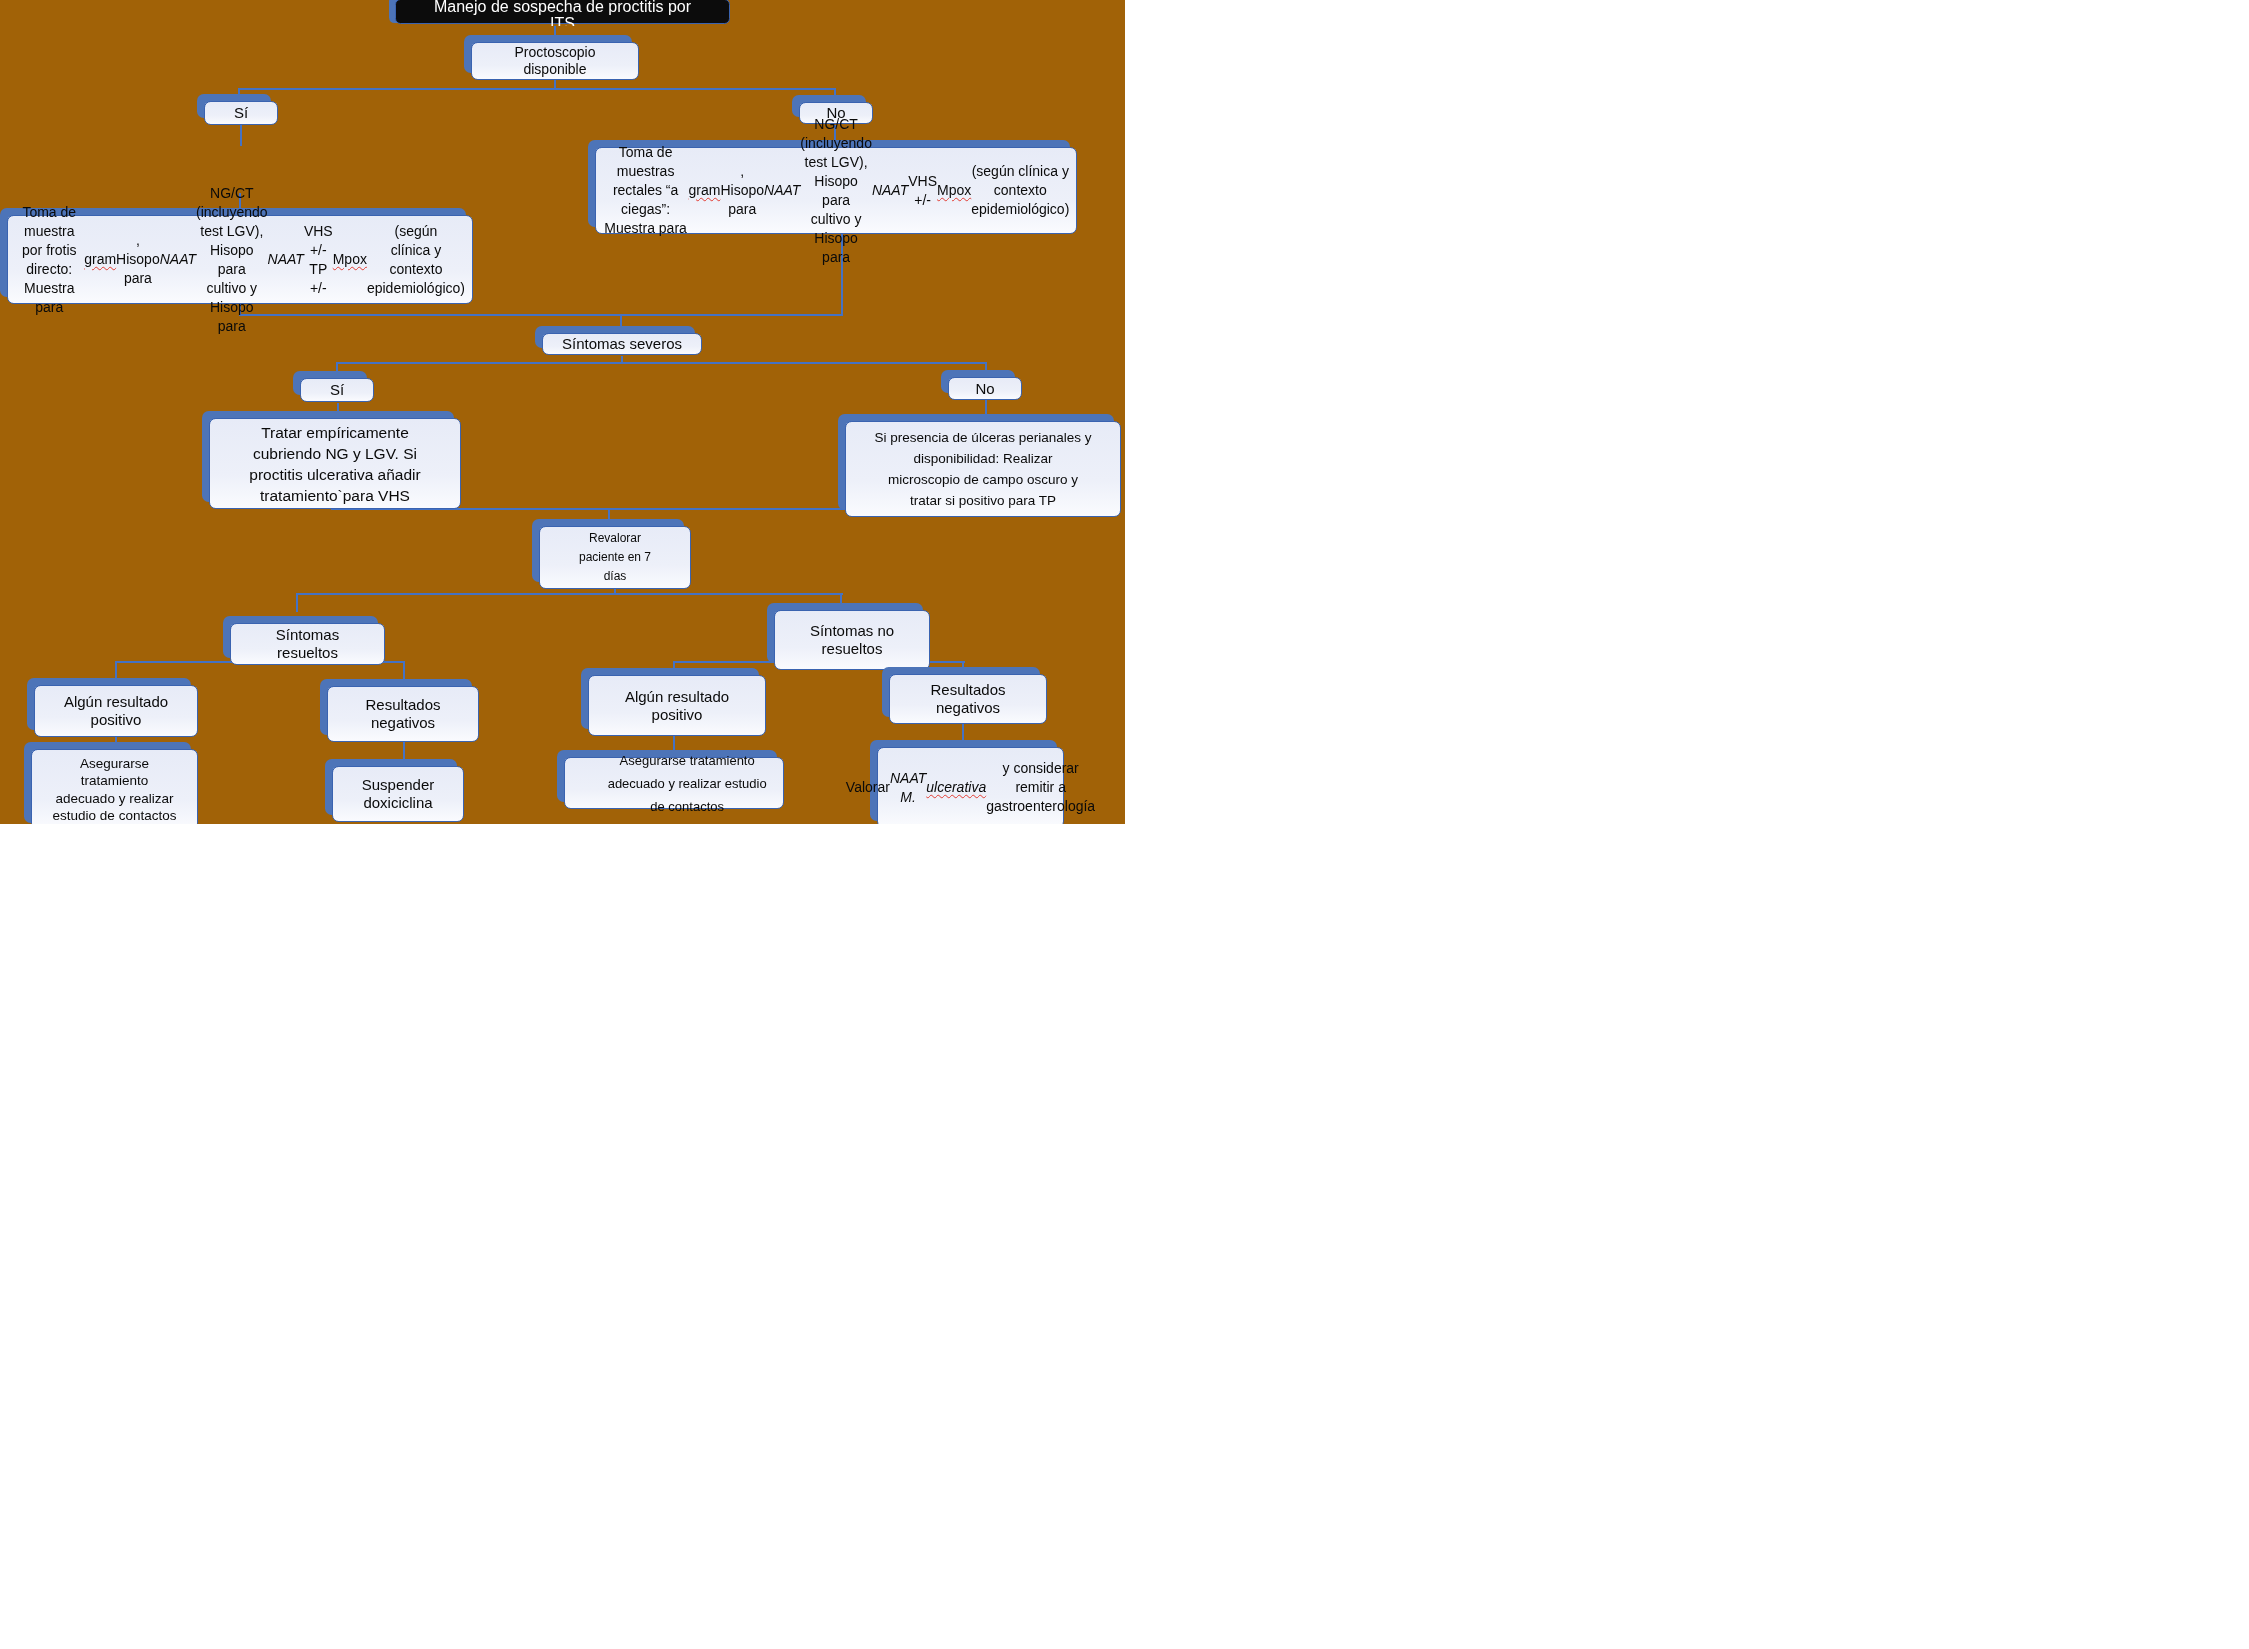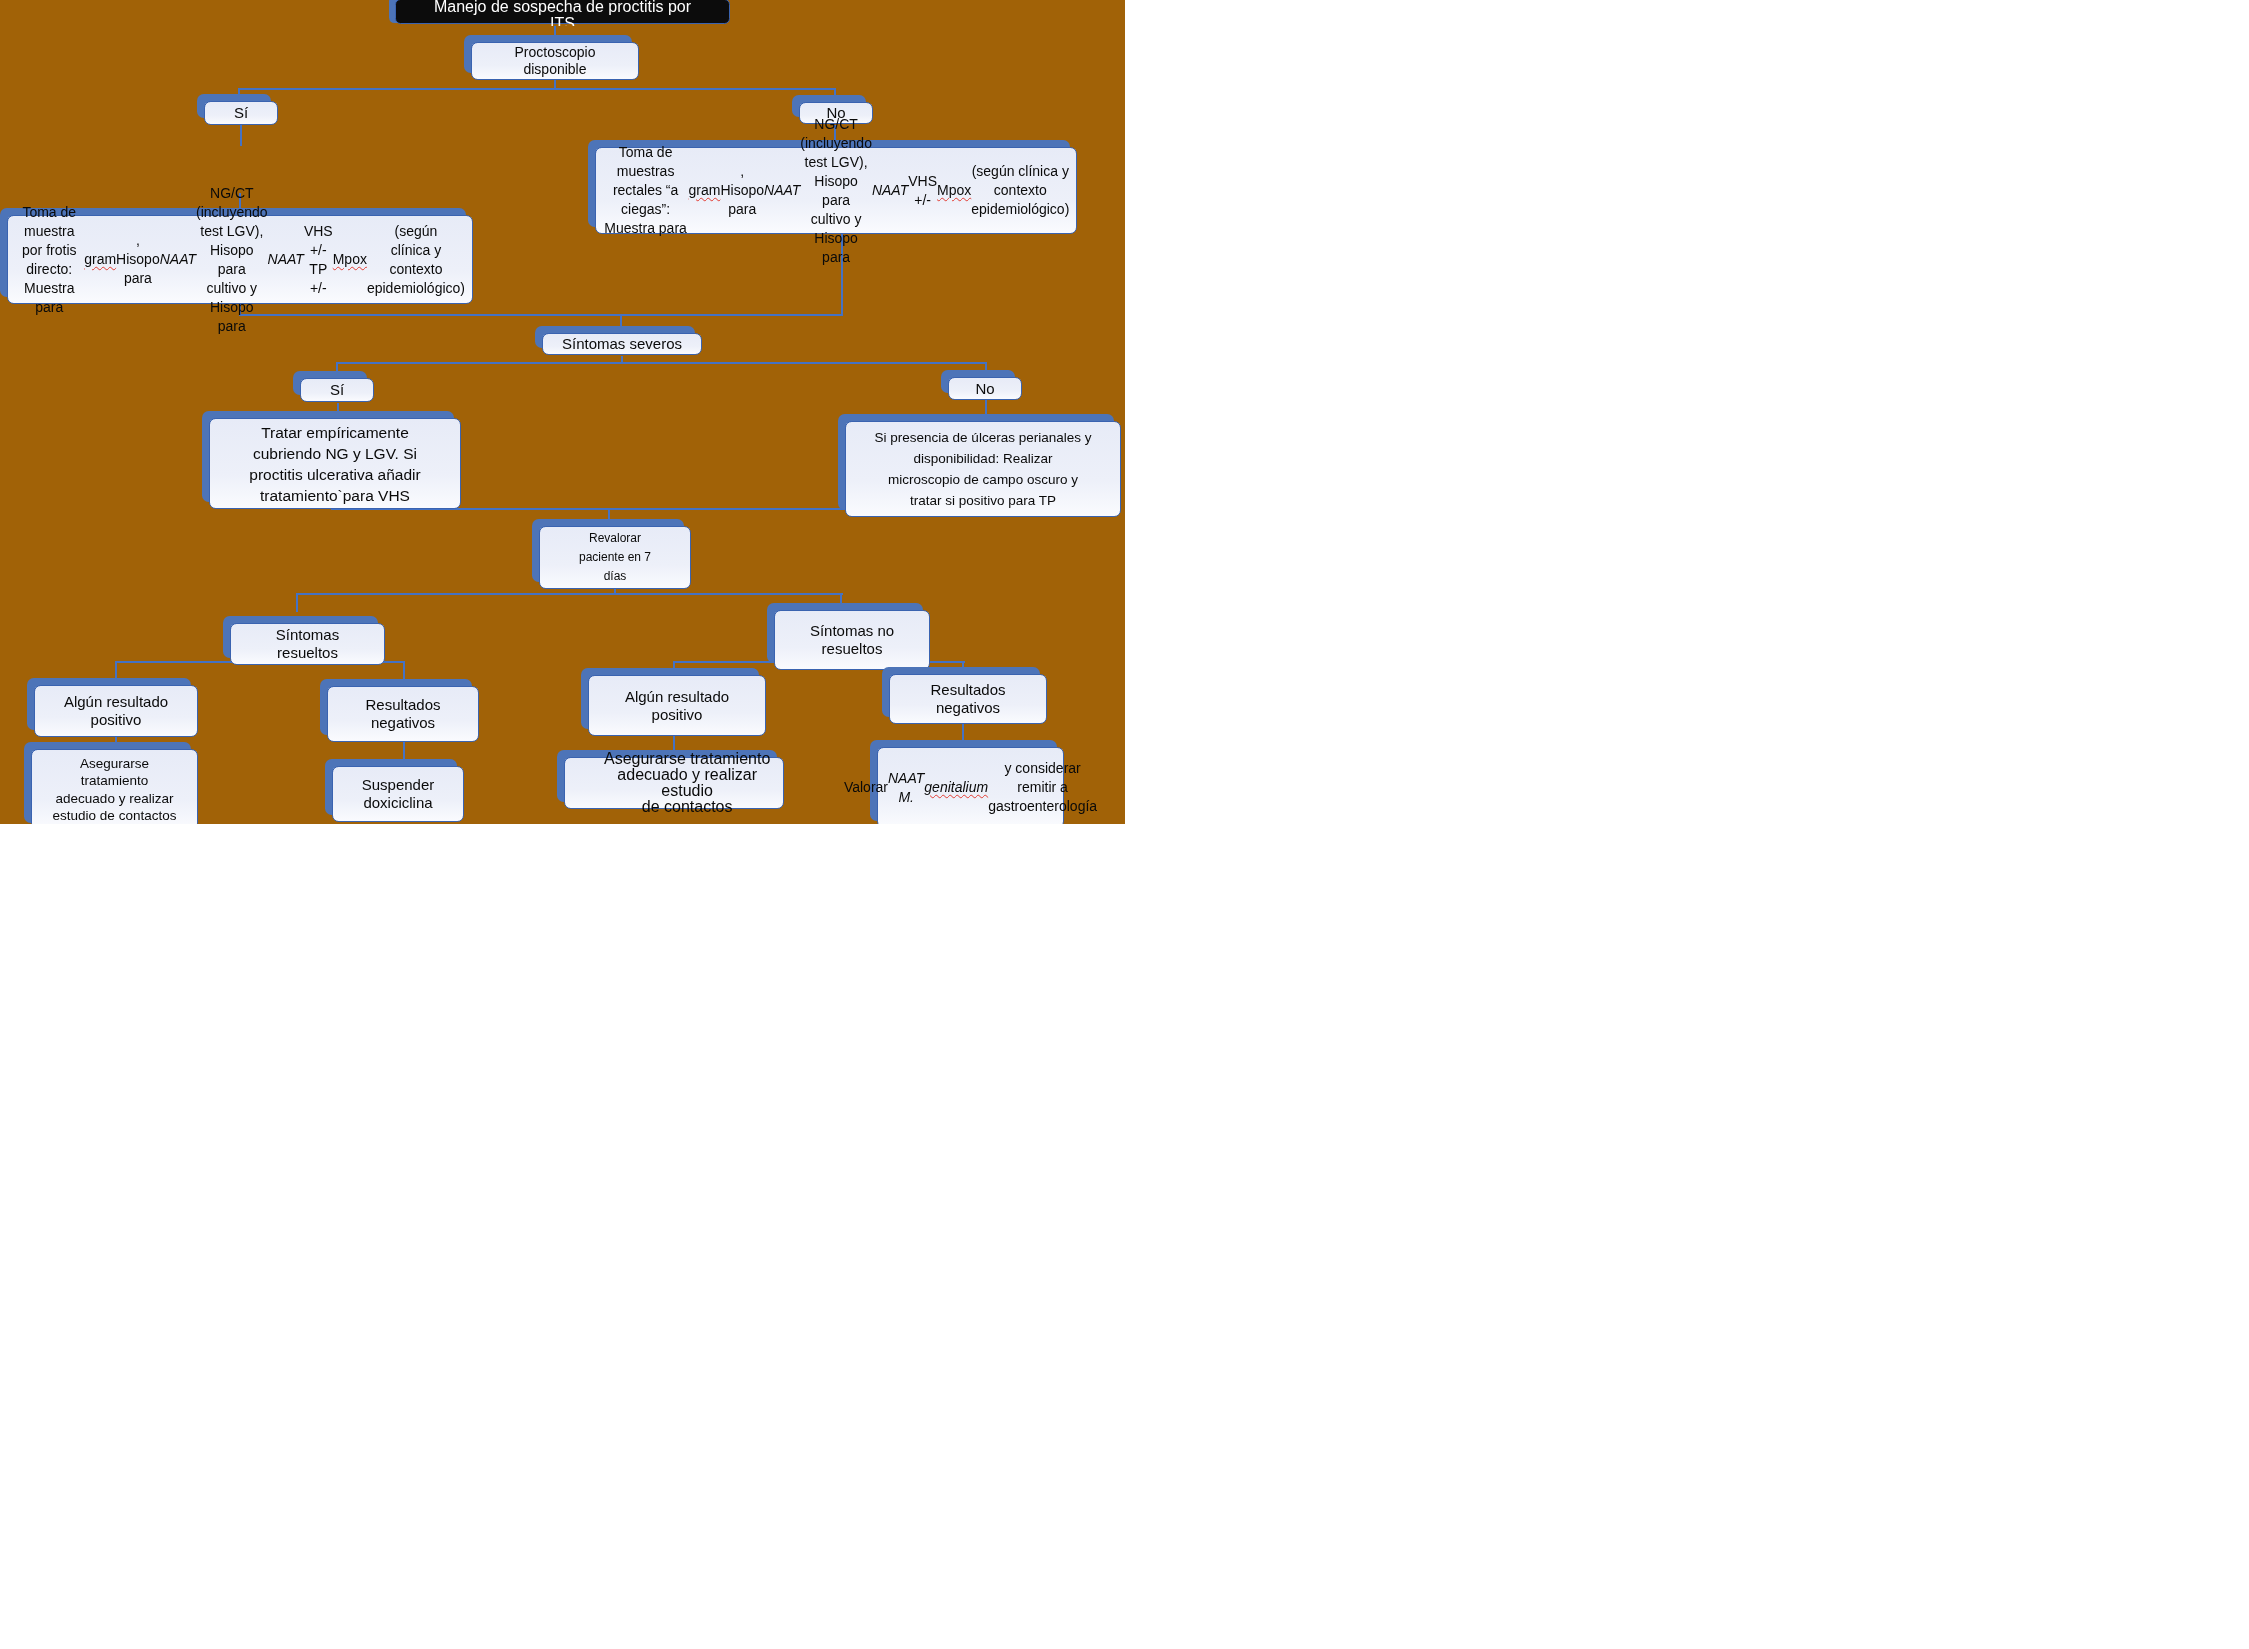--- a/index.html
+++ b/index.html
@@ -33,21 +33,21 @@
   .r{text-decoration-line:underline;text-decoration-style:wavy;text-decoration-color:#e23c33;text-decoration-thickness:0.8px;text-underline-offset:2px;text-align:right;}
 
   
   .t21lh25 .box{font-size:14px;line-height:17px;}
   .t22lh27 .box{font-size:15px;line-height:18px;}
   .t21lh28 .box{font-size:14px;line-height:19px;}
   .t23lh31 .box{font-size:15.5px;line-height:21px;}
   .t20lh31 .box{font-size:13.5px;line-height:21px;}
   .t22lh28 .box{font-size:12px;line-height:19px;}
   .t20lh26 .box{font-size:13.5px;line-height:17.5px;}
-  .t20lh23 .box{font-size:16px;line-height:16px;padding-left:33px;}
+  .t20lh23 .box{font-size:13px;line-height:23px;padding-left:33px;}
 
   
   #n-title{left:389px;top:-9.4px;width:341px;height:35px;overflow:hidden;}
   #n-title .sh{position:absolute;left:0;top:5.4px;width:337px;height:27px;background:#4d74b8;border-radius:5.4px;}
   #n-title .blackbox{
     position:absolute;left:6px;top:8.8px;width:335px;height:25px;
     box-sizing:border-box;background:#0c0c0c;border:1.3px solid #3a63b0;border-radius:5.4px;
   }
   #n-title .ttl{
     position:absolute;left:6px;top:7.4px;width:335px;
@@ -257,19 +257,19 @@
   <div class="node t20lh23" id="n-asr">
     <div class="sh"></div>
     <div class="box"><span>Asegurarse tratamiento
 adecuado y realizar estudio
 de contactos</span></div>
   </div>
 
   <div class="node t21lh28" id="n-val">
     <div class="sh"></div>
     <div class="box"><span>Valorar </span><span class="i">NAAT M.</span><span>
-</span><span class="i r">genitalium</span><span> y considerar
+</span><span class="i r">ulcerativa</span><span> y considerar
 remitir a
 gastroenterología</span></div>
   </div>
 
 </div>
 
 
 </body></html>

